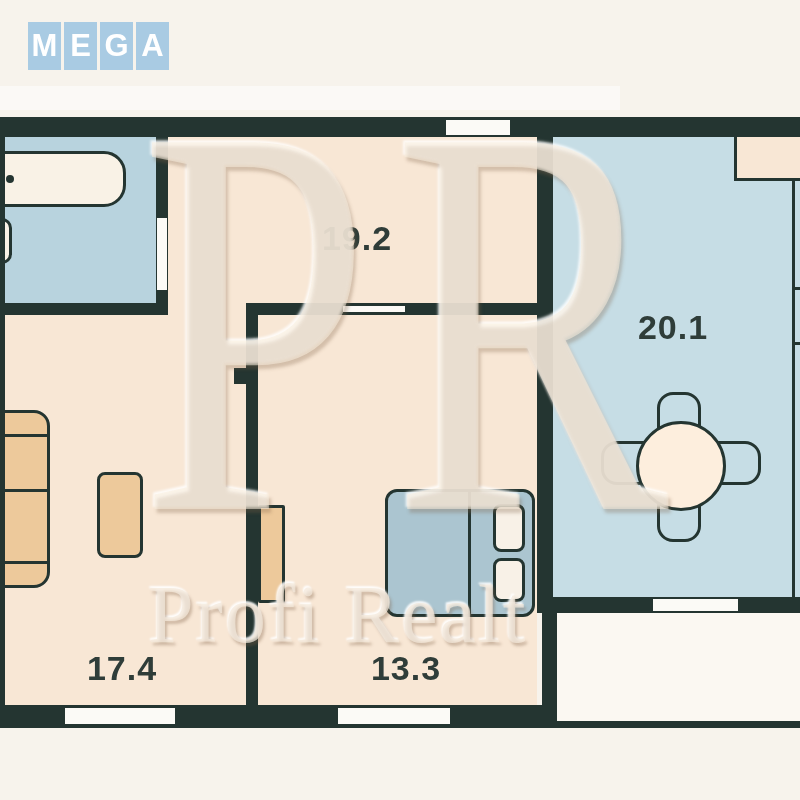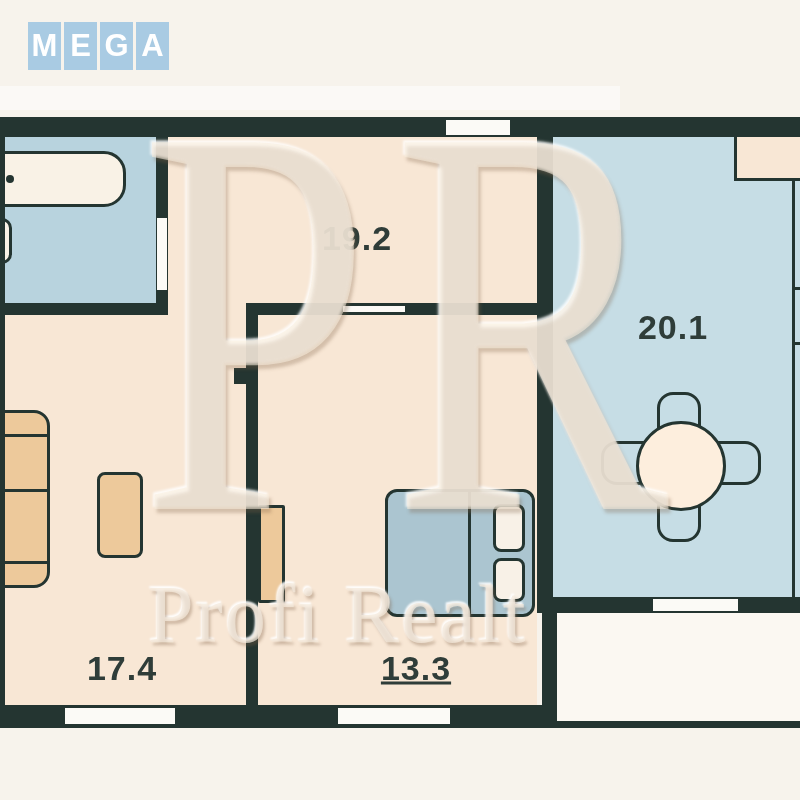--- a/index.html
+++ b/index.html
@@ -79,21 +79,21 @@
   <div class="abs opening" style="left:446px;top:120px;width:64px;height:15px;"></div>
   <div class="abs opening" style="left:157px;top:218px;width:10px;height:72px;"></div>
   <div class="abs opening" style="left:343px;top:306px;width:62px;height:6px;"></div>
   <div class="abs opening" style="left:653px;top:599px;width:85px;height:12px;"></div>
   <div class="abs opening" style="left:65px;top:708px;width:110px;height:16px;"></div>
   <div class="abs opening" style="left:338px;top:708px;width:112px;height:16px;"></div>
 
   <div class="room-label" style="left:357px;top:238px;">19.2</div>
   <div class="room-label" style="left:673px;top:327px;">20.1</div>
   <div class="room-label" style="left:122px;top:668px;">17.4</div>
-  <div class="room-label" style="left:416px;top:668px;text-decoration:underline;">13.3</div>
+  <div class="room-label" style="left:406px;top:668px;">13.3</div>
 
   <div class="wm-pr">PR</div>
   <div class="wm-text">Profi Realt</div>
 
   <div class="logo-band"></div>
   <div class="logo-row">
     <div class="logo-tile">M</div>
     <div class="logo-tile">E</div>
     <div class="logo-tile">G</div>
     <div class="logo-tile">A</div>

